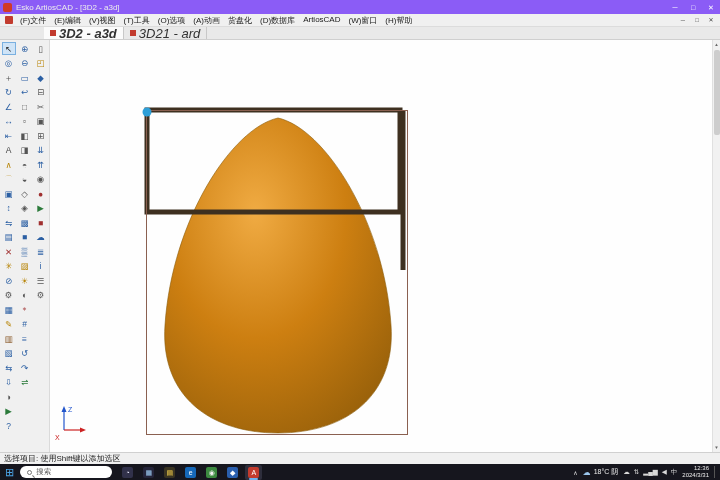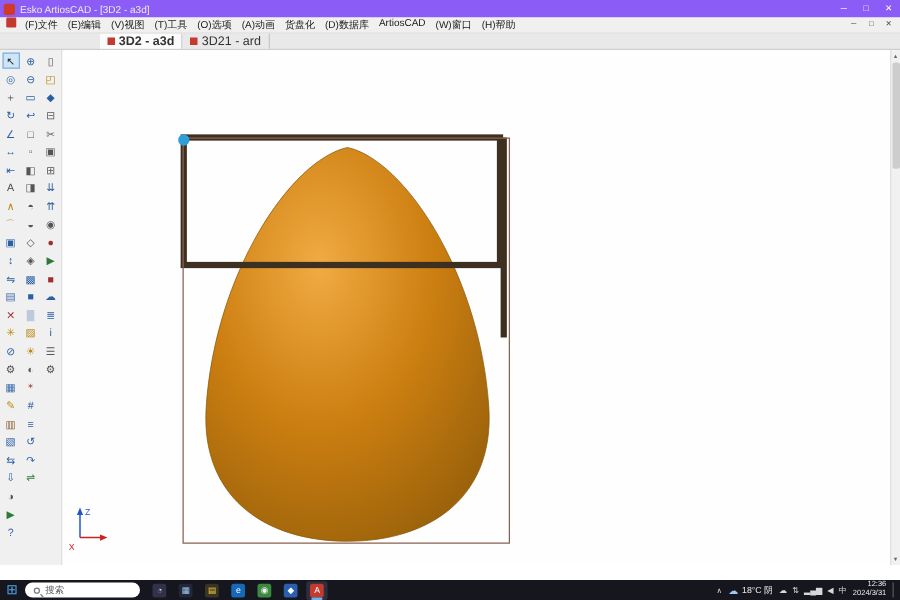--- a/index.html
+++ b/index.html
@@ -8,29 +8,29 @@
   .screen { width:720px; height:480px; position:relative; overflow:hidden; background:#fff; }
 
   
   .titlebar { height:14px; background:#8b5cf6; color:#ededed; display:flex; align-items:center; padding-left:3px; font-size:8px; }
   .app-logo { width:9px; height:9px; background:#d03a28; border-radius:2px; margin-right:4px; flex:0 0 auto; }
   .title-text { white-space:nowrap; }
   .win-controls { margin-left:auto; display:flex; height:100%; }
   .win-btn { width:18px; height:14px; background:transparent; border:none; color:#fff; font-size:7px; line-height:13px; text-align:center; cursor:default; }
 
   
-  .menubar { height:13px; background:#f0f0f0; border-bottom:1px solid #dcdcdc; display:flex; align-items:flex-start; padding:0 2px; font-size:8px; color:#1a1a1a; }
+  .menubar { height:13px; background:#f0f0f0; border-bottom:1px solid #dcdcdc; display:flex; align-items:center; padding:0 2px; font-size:8px; color:#1a1a1a; }
   .doc-icon { width:8px; height:8px; background:#c23b2e; border-radius:1px; margin:0 3px; flex:0 0 auto; }
   .menu-items { display:flex; }
   .menu-item { padding:0 4px; white-space:nowrap; }
   .child-controls { margin-left:auto; display:flex; }
   .child-btn { width:14px; height:11px; background:transparent; border:none; color:#444; font-size:6px; line-height:10px; text-align:center; }
 
   
-  .tabbar { height:13px; background:#e9e9e9; border-bottom:1px solid #cfcfcf; display:flex; align-items:stretch; padding-left:80px; font-size:10px; }
+  .tabbar { height:13px; background:#e9e9e9; border-bottom:1px solid #cfcfcf; display:flex; align-items:stretch; padding-left:44px; font-size:13px;font-style:italic; }
   .tabs { display:flex; }
   .tab { display:flex; align-items:center; gap:3px; padding:0 6px; background:#e9e9e9; border-right:1px solid #c8c8c8; color:#333; }
   .tab.active { background:#fbfbfb; font-weight:bold; }
   .tab-icon { width:6px; height:6px; background:#c23b2e; flex:0 0 auto; }
 
   
   .workspace { position:absolute; top:40px; left:0; right:0; bottom:28px; }
   .toolbox { position:absolute; left:0; top:0; bottom:0; width:50px; background:#f0f0f0; border-right:1px solid #dadada; display:flex; align-items:flex-start; padding:1px 0 0 1px; }
   .tool-col { display:flex; flex-direction:column; width:16px; }
   .tool { width:14px; height:13.5px; margin:0.5px; font-size:8.5px; line-height:13px; text-align:center; color:#2b5fa3; border:1px solid transparent; overflow:hidden; }
@@ -238,20 +238,23 @@
     </div>
 
     <div class="vscrollbar">
       <div class="sb-btn">▲</div>
       <div class="sb-thumb"></div>
       <div class="sb-btn bottom">▼</div>
     </div>
 
   </div>
 
+  <div class="statusbar">
+    <span>选择项目: 使用Shift键以添加选区</span>
+  </div>
 
   <div class="taskbar">
     <button class="start">
       <span>⊞</span>
     </button>
     <div class="searchbox">
       <span class="mag"></span>
       <span class="search-text">搜索</span>
     </div>
     <div class="apps">

